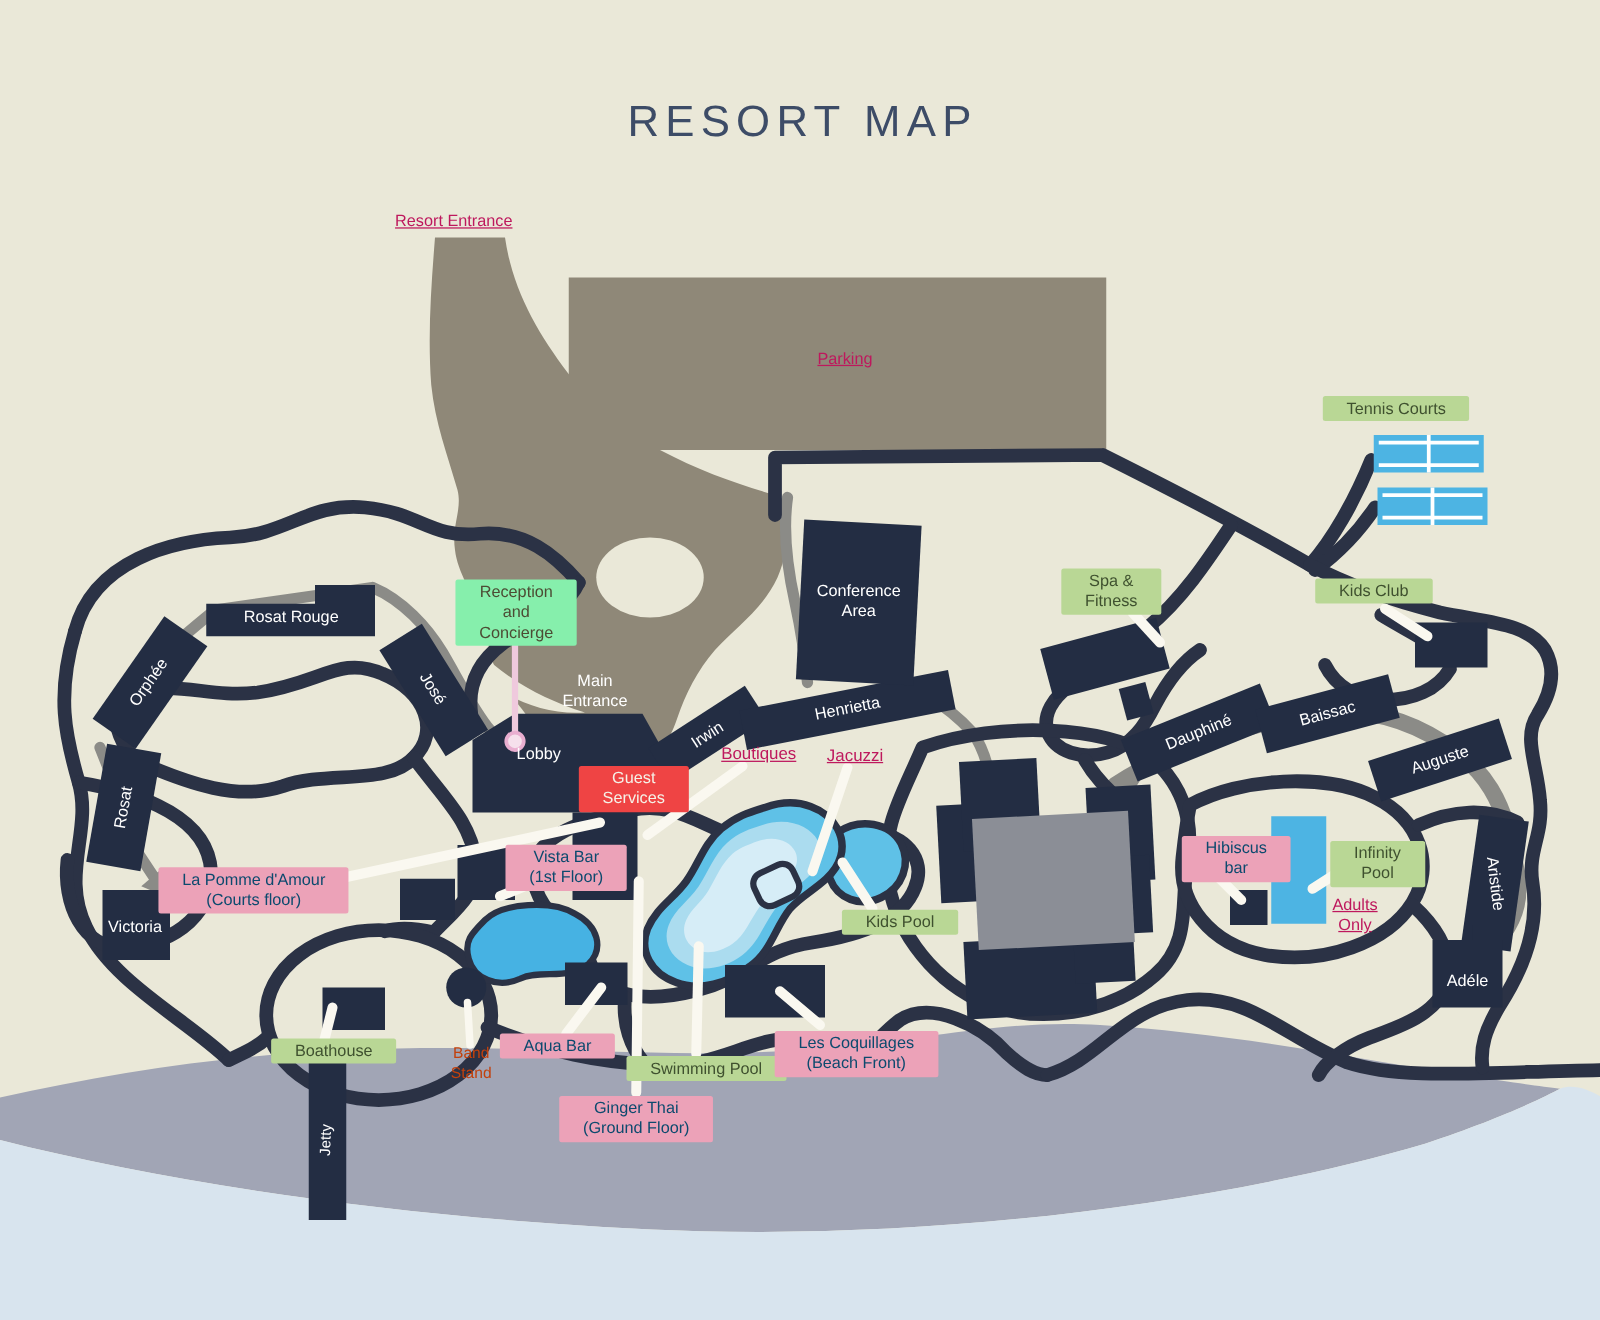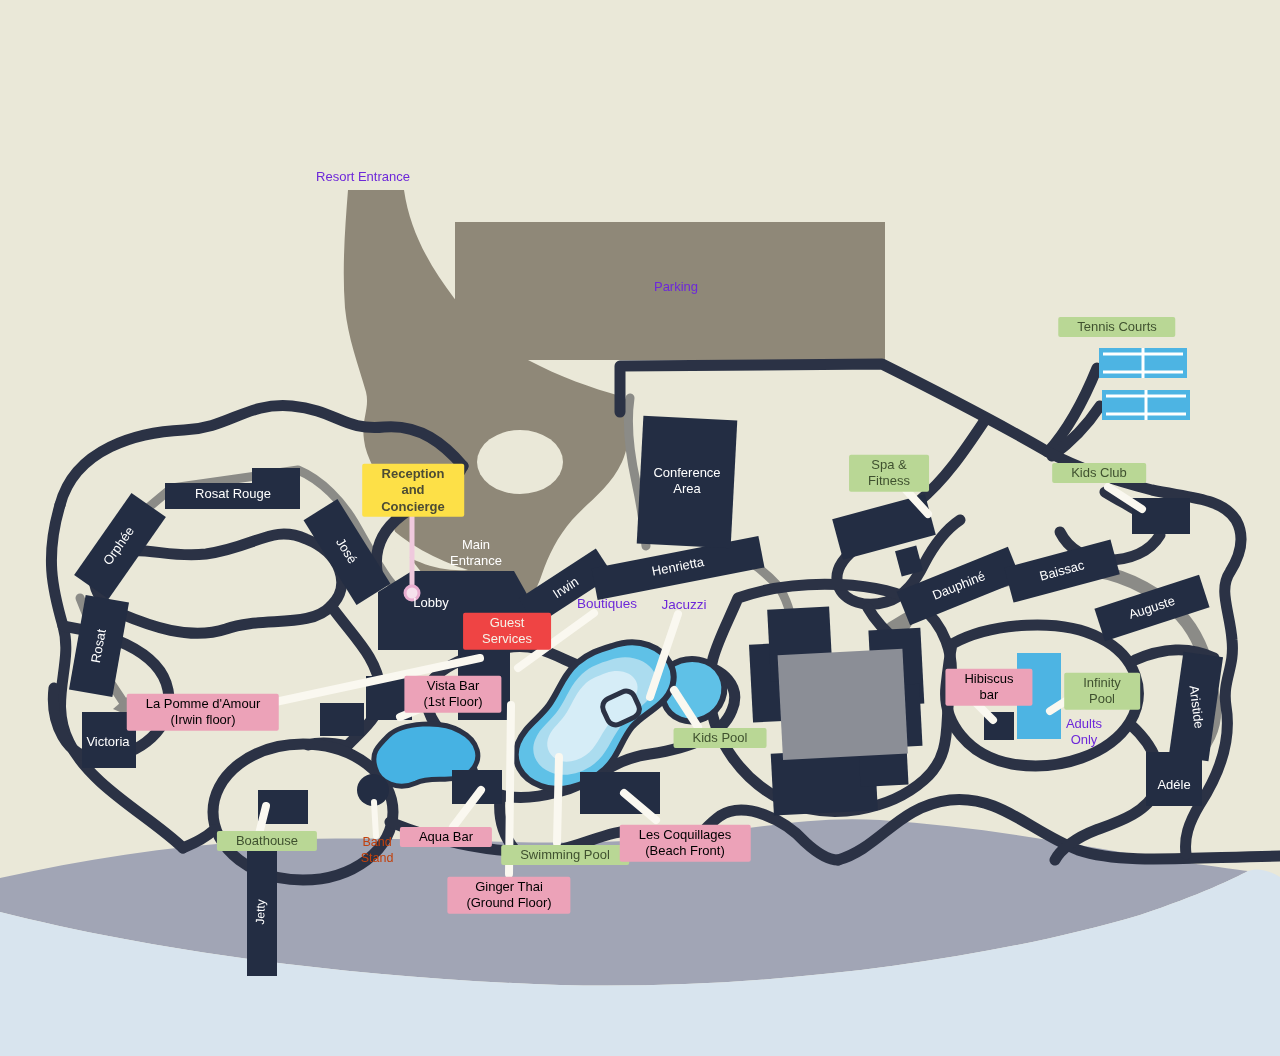--- a/index.html
+++ b/index.html
@@ -1,27 +1,27 @@
 <!DOCTYPE html>
 <html><head>
 <meta charset="utf-8">
 <style>
   html,body{margin:0;padding:0;background:#eae8d8;}
   .stage{position:relative;width:1280px;height:1056px;background:#eae8d8;overflow:hidden;
          font-family:"Liberation Sans",sans-serif;}
   svg{position:absolute;left:0;top:0;}
   .lbl{position:absolute;transform:translate(-50%,-50%);font-size:13px;line-height:1.25;
        white-space:pre-line;text-align:center;}
-  .dark{color:#6d28d9;}
+  .dark{color:#be185d;text-decoration:underline;}
   .soft{color:#c2410c;}
   .white{color:#ffffff;}
   .chip{padding:2px 19px;border-radius:2px;}
   .chip-green{background:#b9d795;color:#3f512f;}
-  .chip-pink{background:#eca2b8;color:#000000;}
-  .chip-yellow{background:#fde047;color:#4c4c34;font-weight:bold;}
+  .chip-pink{background:#eca2b8;color:#0c4a6e;}
+  .chip-yellow{background:#86efac;color:#4c4c34;}
   .chip-brown{background:#ef4444;color:#f5f2e8;}
   .bldg-lbl{font-size:13px;}
   .title{position:absolute;left:642px;top:98px;transform:translate(-50%,-50%);
          font-size:35px;letter-spacing:5px;color:#3d4c67;white-space:nowrap;}
 </style>
 </head>
 <body>
 
 <div class="stage">
 
@@ -170,20 +170,21 @@
     <line x1="453" y1="827" x2="481" y2="790"></line>
     <line x1="374" y1="802" x2="376" y2="836" stroke-width="6"></line>
     <line x1="259" y1="834" x2="266" y2="806"></line>
     <line x1="906" y1="490" x2="928" y2="514"></line>
     <line x1="1108" y1="487" x2="1142" y2="509"></line>
     <line x1="1078" y1="693" x2="1050" y2="711"></line>
     <line x1="976" y1="703" x2="993" y2="720"></line>
   </g>
 </svg>
 
+<div class="title">RESORT MAP</div>
 
 <div class="lbl dark" style="left:363px;top:177px">Resort Entrance</div>
 <div class="lbl dark" style="left:676px;top:287px">Parking</div>
 <div class="lbl white" style="left:476px;top:553px">Main
 Entrance</div>
 
 <div class="lbl white bldg-lbl" style="left:233px;top:494px">Rosat Rouge</div>
 <div class="lbl white bldg-lbl" style="left:119px;top:546px;transform:translate(-50%,-50%) rotate(-55deg)">Orphée</div>
 <div class="lbl white bldg-lbl" style="left:346px;top:551px;transform:translate(-50%,-50%) rotate(58deg)">José</div>
 <div class="lbl white bldg-lbl" style="left:99px;top:646px;transform:translate(-50%,-50%) rotate(-80deg)">Rosat</div>
@@ -219,21 +220,21 @@
 
 <div class="lbl chip chip-yellow" style="left:413px;top:490px">Reception
 and
 Concierge</div>
 <div class="lbl chip chip-brown" style="left:507px;top:631px">Guest
 Services</div>
 
 <div class="lbl chip chip-pink" style="left:453px;top:694px">Vista Bar
 (1st Floor)</div>
 <div class="lbl chip chip-pink" style="left:203px;top:712px">La Pomme d'Amour
-(Irwin floor)</div>
+(Courts floor)</div>
 <div class="lbl chip chip-pink" style="left:989px;top:687px">Hibiscus
 bar</div>
 <div class="lbl chip chip-pink" style="left:446px;top:837px">Aqua Bar</div>
 <div class="lbl chip chip-pink" style="left:509px;top:895px">Ginger Thai
 (Ground Floor)</div>
 <div class="lbl chip chip-pink" style="left:685px;top:843px">Les Coquillages
 (Beach Front)</div>
 
 </div>
 

